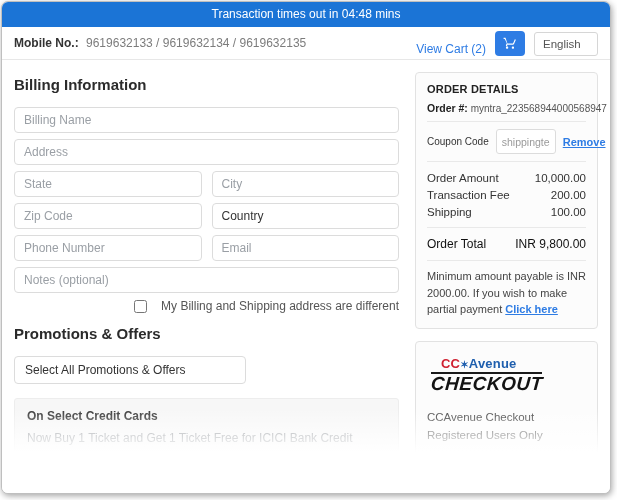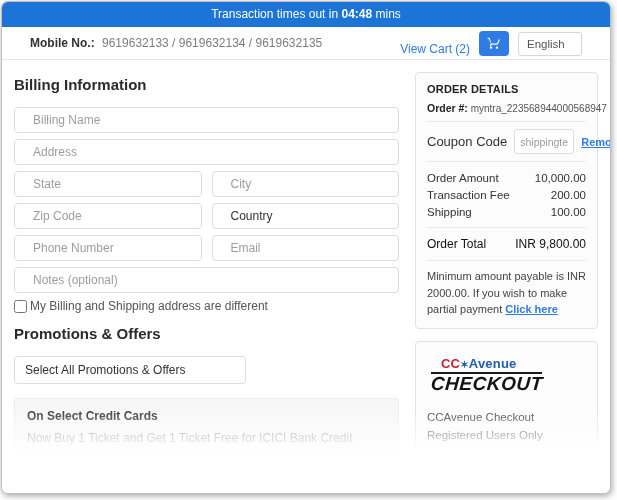--- a/index.html
+++ b/index.html
@@ -13,24 +13,24 @@
     border-radius: 7px;
     box-shadow: 1px 2px 6px rgba(0,0,0,0.35);
     overflow: hidden;
   }
   
   .topbar {
     height: 25px; line-height: 25px;
     background: #1b74d6; color: #fff;
     text-align: center; font-size: 12px;
   }
-  .topbar b { font-weight: 700; }
+  .topbar b { font-weight: 400; }
   
   .header {
-    height: 33px; padding: 0 28px;
+    height: 33px; padding: 0 12px;
     display: flex; align-items: center; justify-content: space-between;
     border-bottom: 1px solid #e7e7e7; font-size: 12px;
   }
   .mobile-label { font-weight: 700; color: #333; }
   .mobile-numbers { color: #7c7c7c; margin-left: 4px; }
   .header-right { display: flex; align-items: flex-end; gap: 9px; }
   .view-cart { color: #2e7ce4; cursor: pointer; }
   .cart-btn {
     width: 30px; height: 25px; background: #2e7ce4; border-radius: 4px;
     display: flex; align-items: center; justify-content: center; cursor: pointer;
@@ -41,29 +41,29 @@
     font-size: 11.5px; color: #555; cursor: pointer; background: #fff;
   }
   
   .body { display: flex; gap: 16px; padding: 12px; }
   .main { flex: 1; min-width: 0; }
   .sidebar { width: 183px; flex: none; }
   .section-title { font-size: 15px; font-weight: 700; color: #2b2b2b; margin: 4px 0 14px; }
   
   .inp {
     width: 100%; height: 26px; border: 1px solid #dcdcdc; border-radius: 4px;
-    padding: 0 18px; font-size: 12px; color: #333; background: #fff; outline: none;
+    padding: 0 9px; font-size: 12px; color: #333; background: #fff; outline: none;
     font-family: "Liberation Sans", sans-serif; display: block;
   }
   .inp::placeholder { color: #9a9fa5; opacity: 1; }
   .mb { margin-bottom: 6px; }
   .row { display: flex; gap: 10px; margin-bottom: 6px; }
   .row > * { flex: 1; }
   .select-like { display: flex; align-items: center; color: #333; cursor: pointer; }
-  .check-row { display: flex; align-items: center; gap: 3px; font-size: 12px; color: #555; margin: 0 0 12px; }
+  .check-row { display: flex; align-items: center; gap: 14px; font-size: 12px; color: #555; margin: 0 0 12px; justify-content: flex-end; }
   .check-row input { width: 13px; height: 13px; }
   .promo-select {
     width: 232px; height: 28px; border: 1px solid #dcdcdc; border-radius: 4px;
     display: flex; align-items: center; padding: 0 10px; font-size: 12px; color: #333;
     margin-bottom: 14px; cursor: pointer; background: #fff;
   }
   .offer-box {
     background: #f7f7f7; border: 1px solid #ededed; border-radius: 3px;
     padding: 10px 12px;
   }
@@ -72,21 +72,21 @@
   
   .panel {
     border: 1px solid #e2e2e2; border-radius: 4px; background: #fcfcfc;
     padding: 10px 11px; margin-bottom: 12px;
   }
   .panel-title { font-size: 11px; font-weight: 700; color: #222; letter-spacing: .2px; margin-bottom: 7px; }
   .order-line { font-size: 10px; color: #555; white-space: nowrap; }
   .order-line b { color: #222; font-size: 10.5px; }
   .divider { border-top: 1px solid #e9e9e9; margin: 7px 0; }
   .coupon-row { display: flex; align-items: center; gap: 7px; }
-  .coupon-label { font-size: 13px; color: #333; flex: none; }
+  .coupon-label { font-size: 10px; color: #333; flex: none; }
   .coupon-input {
     width: 60px; height: 25px; border: 1px solid #dcdcdc; border-radius: 3px;
     padding: 0 5px; font-size: 10.5px; color: #9a9a9a; outline: none;
     font-family: "Liberation Sans", sans-serif;
   }
   .remove-link { font-size: 11px; color: #2e7ce4; text-decoration: underline; font-weight: 600; cursor: pointer; }
   .amt-row { display: flex; justify-content: space-between; font-size: 11.5px; color: #333; padding: 2.5px 0; }
   .total-row { display: flex; justify-content: space-between; font-size: 12px; font-weight: 400; color: #111; padding: 2px 0; }
   .partial-note { font-size: 11px; color: #444; line-height: 1.5; }
   .partial-link { color: #2e7ce4; text-decoration: underline; font-weight: 600; cursor: pointer; }

